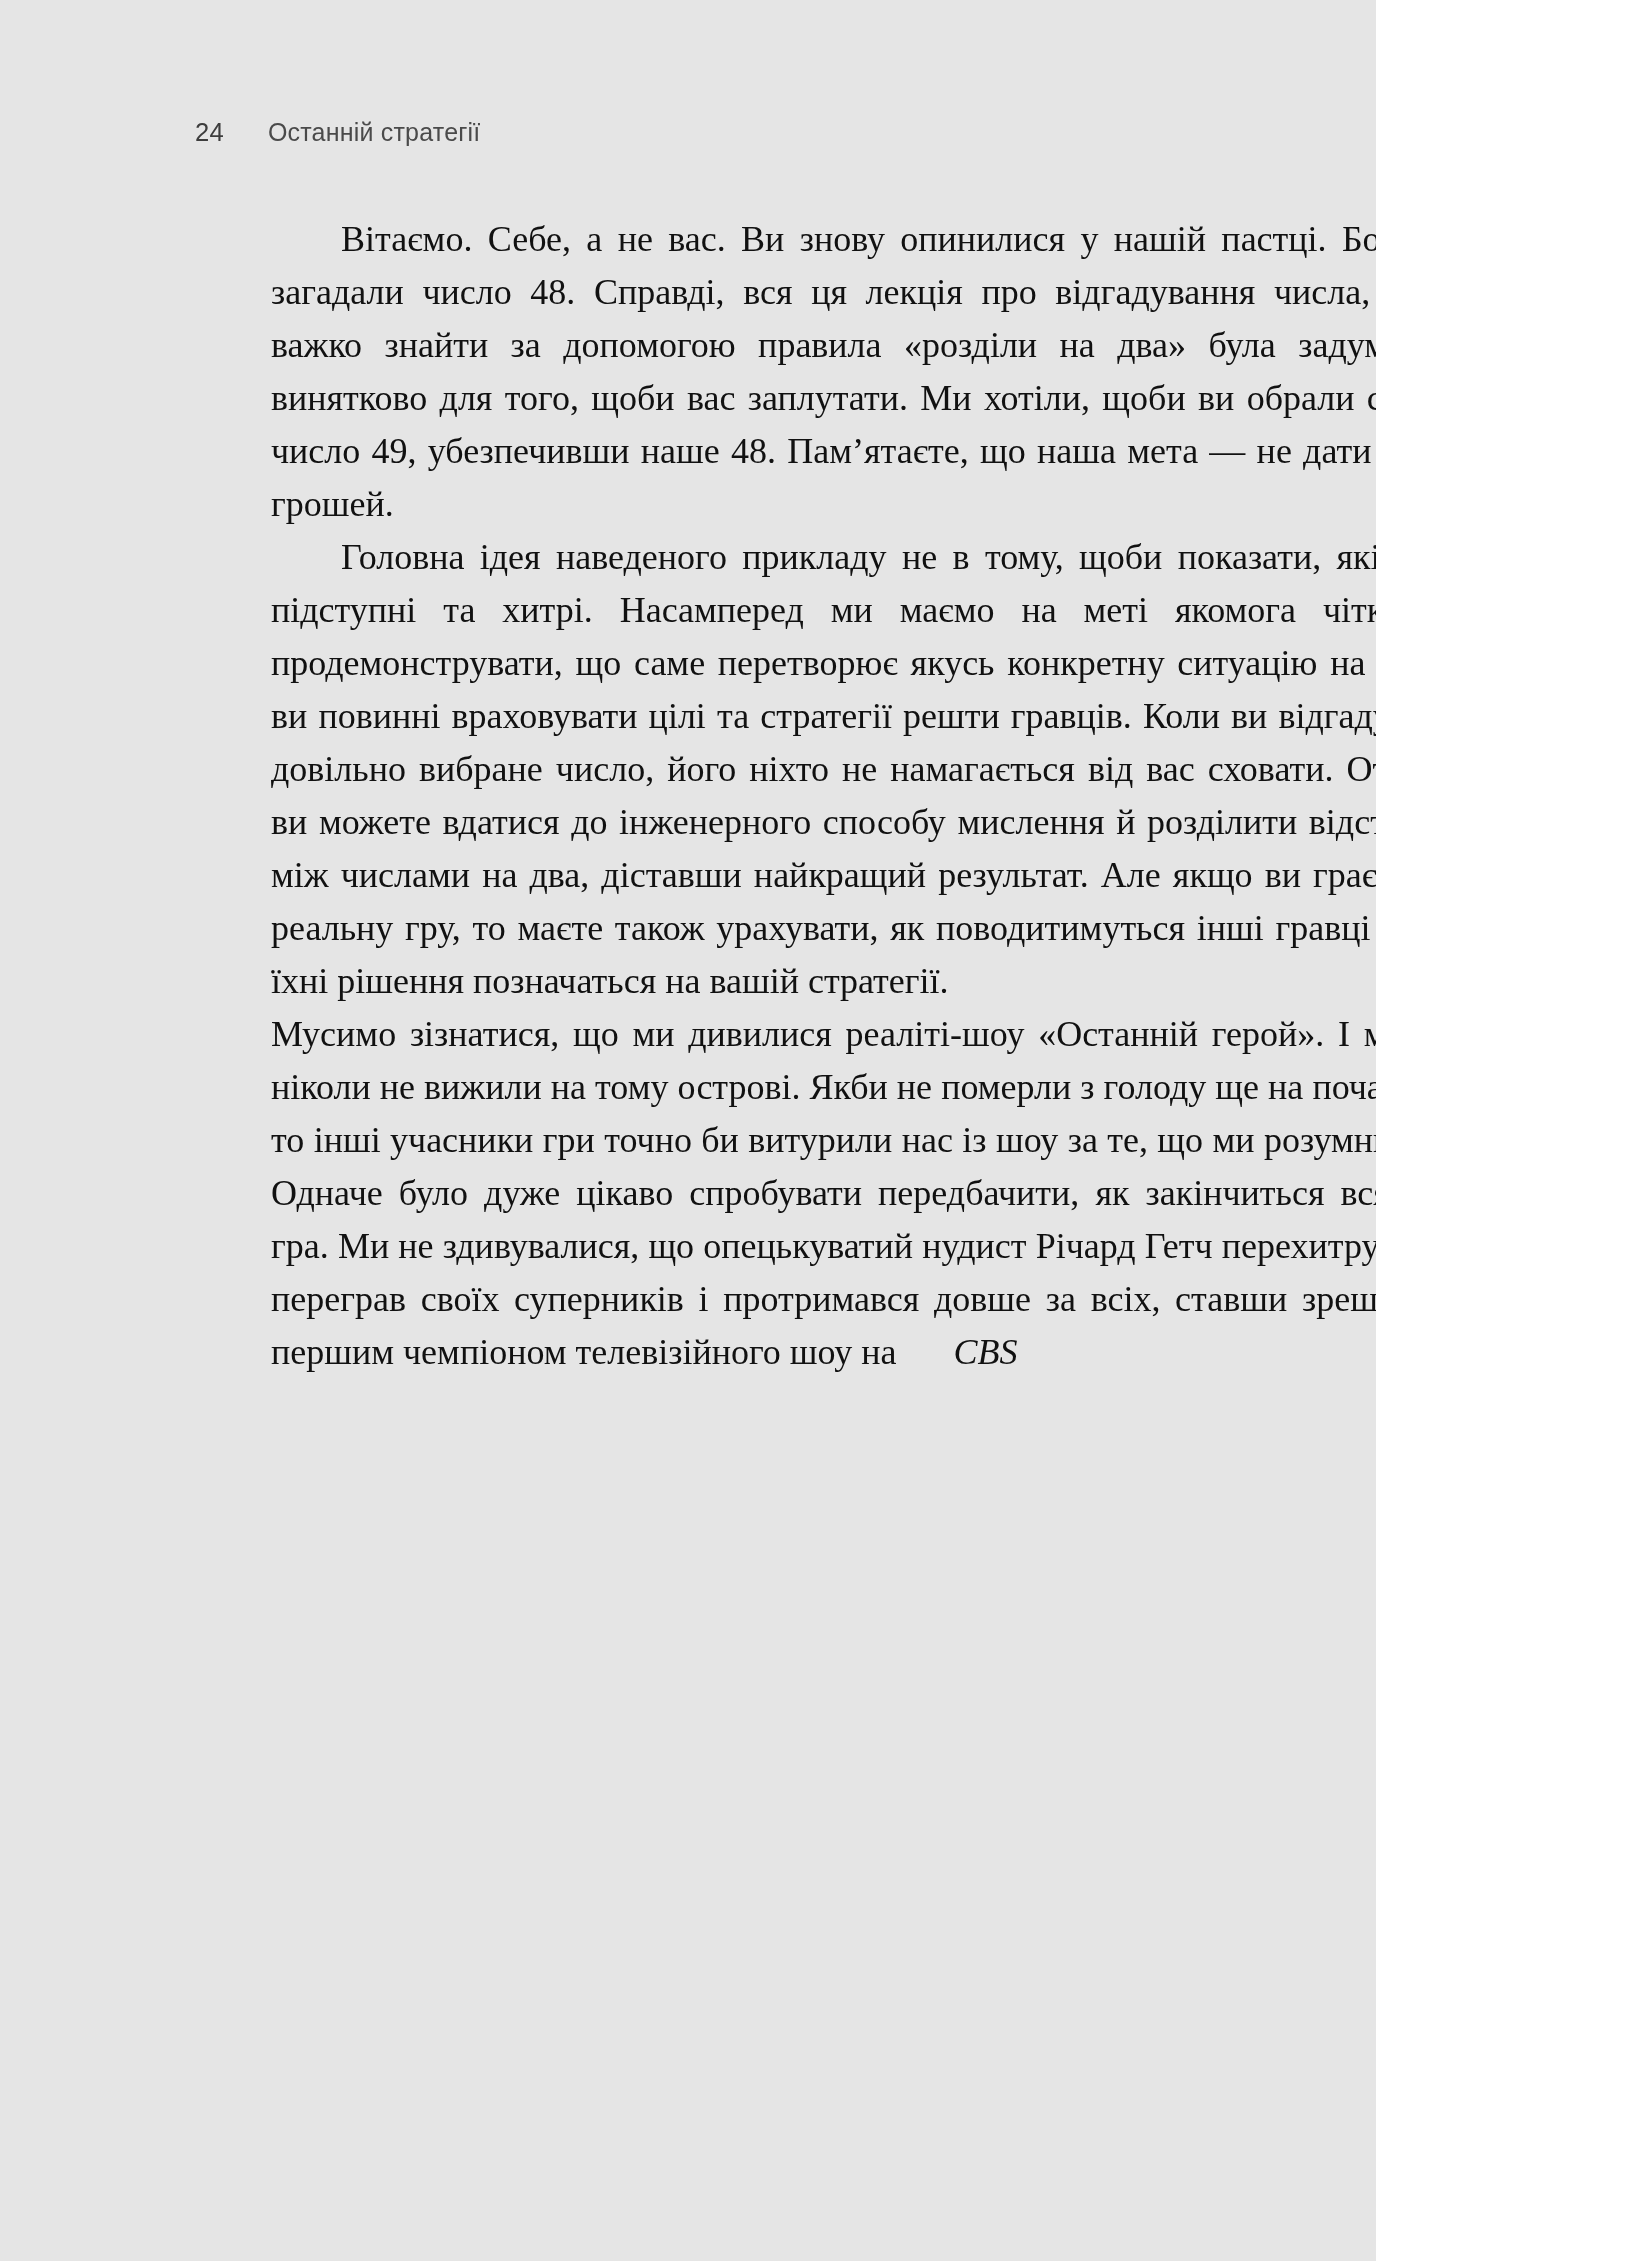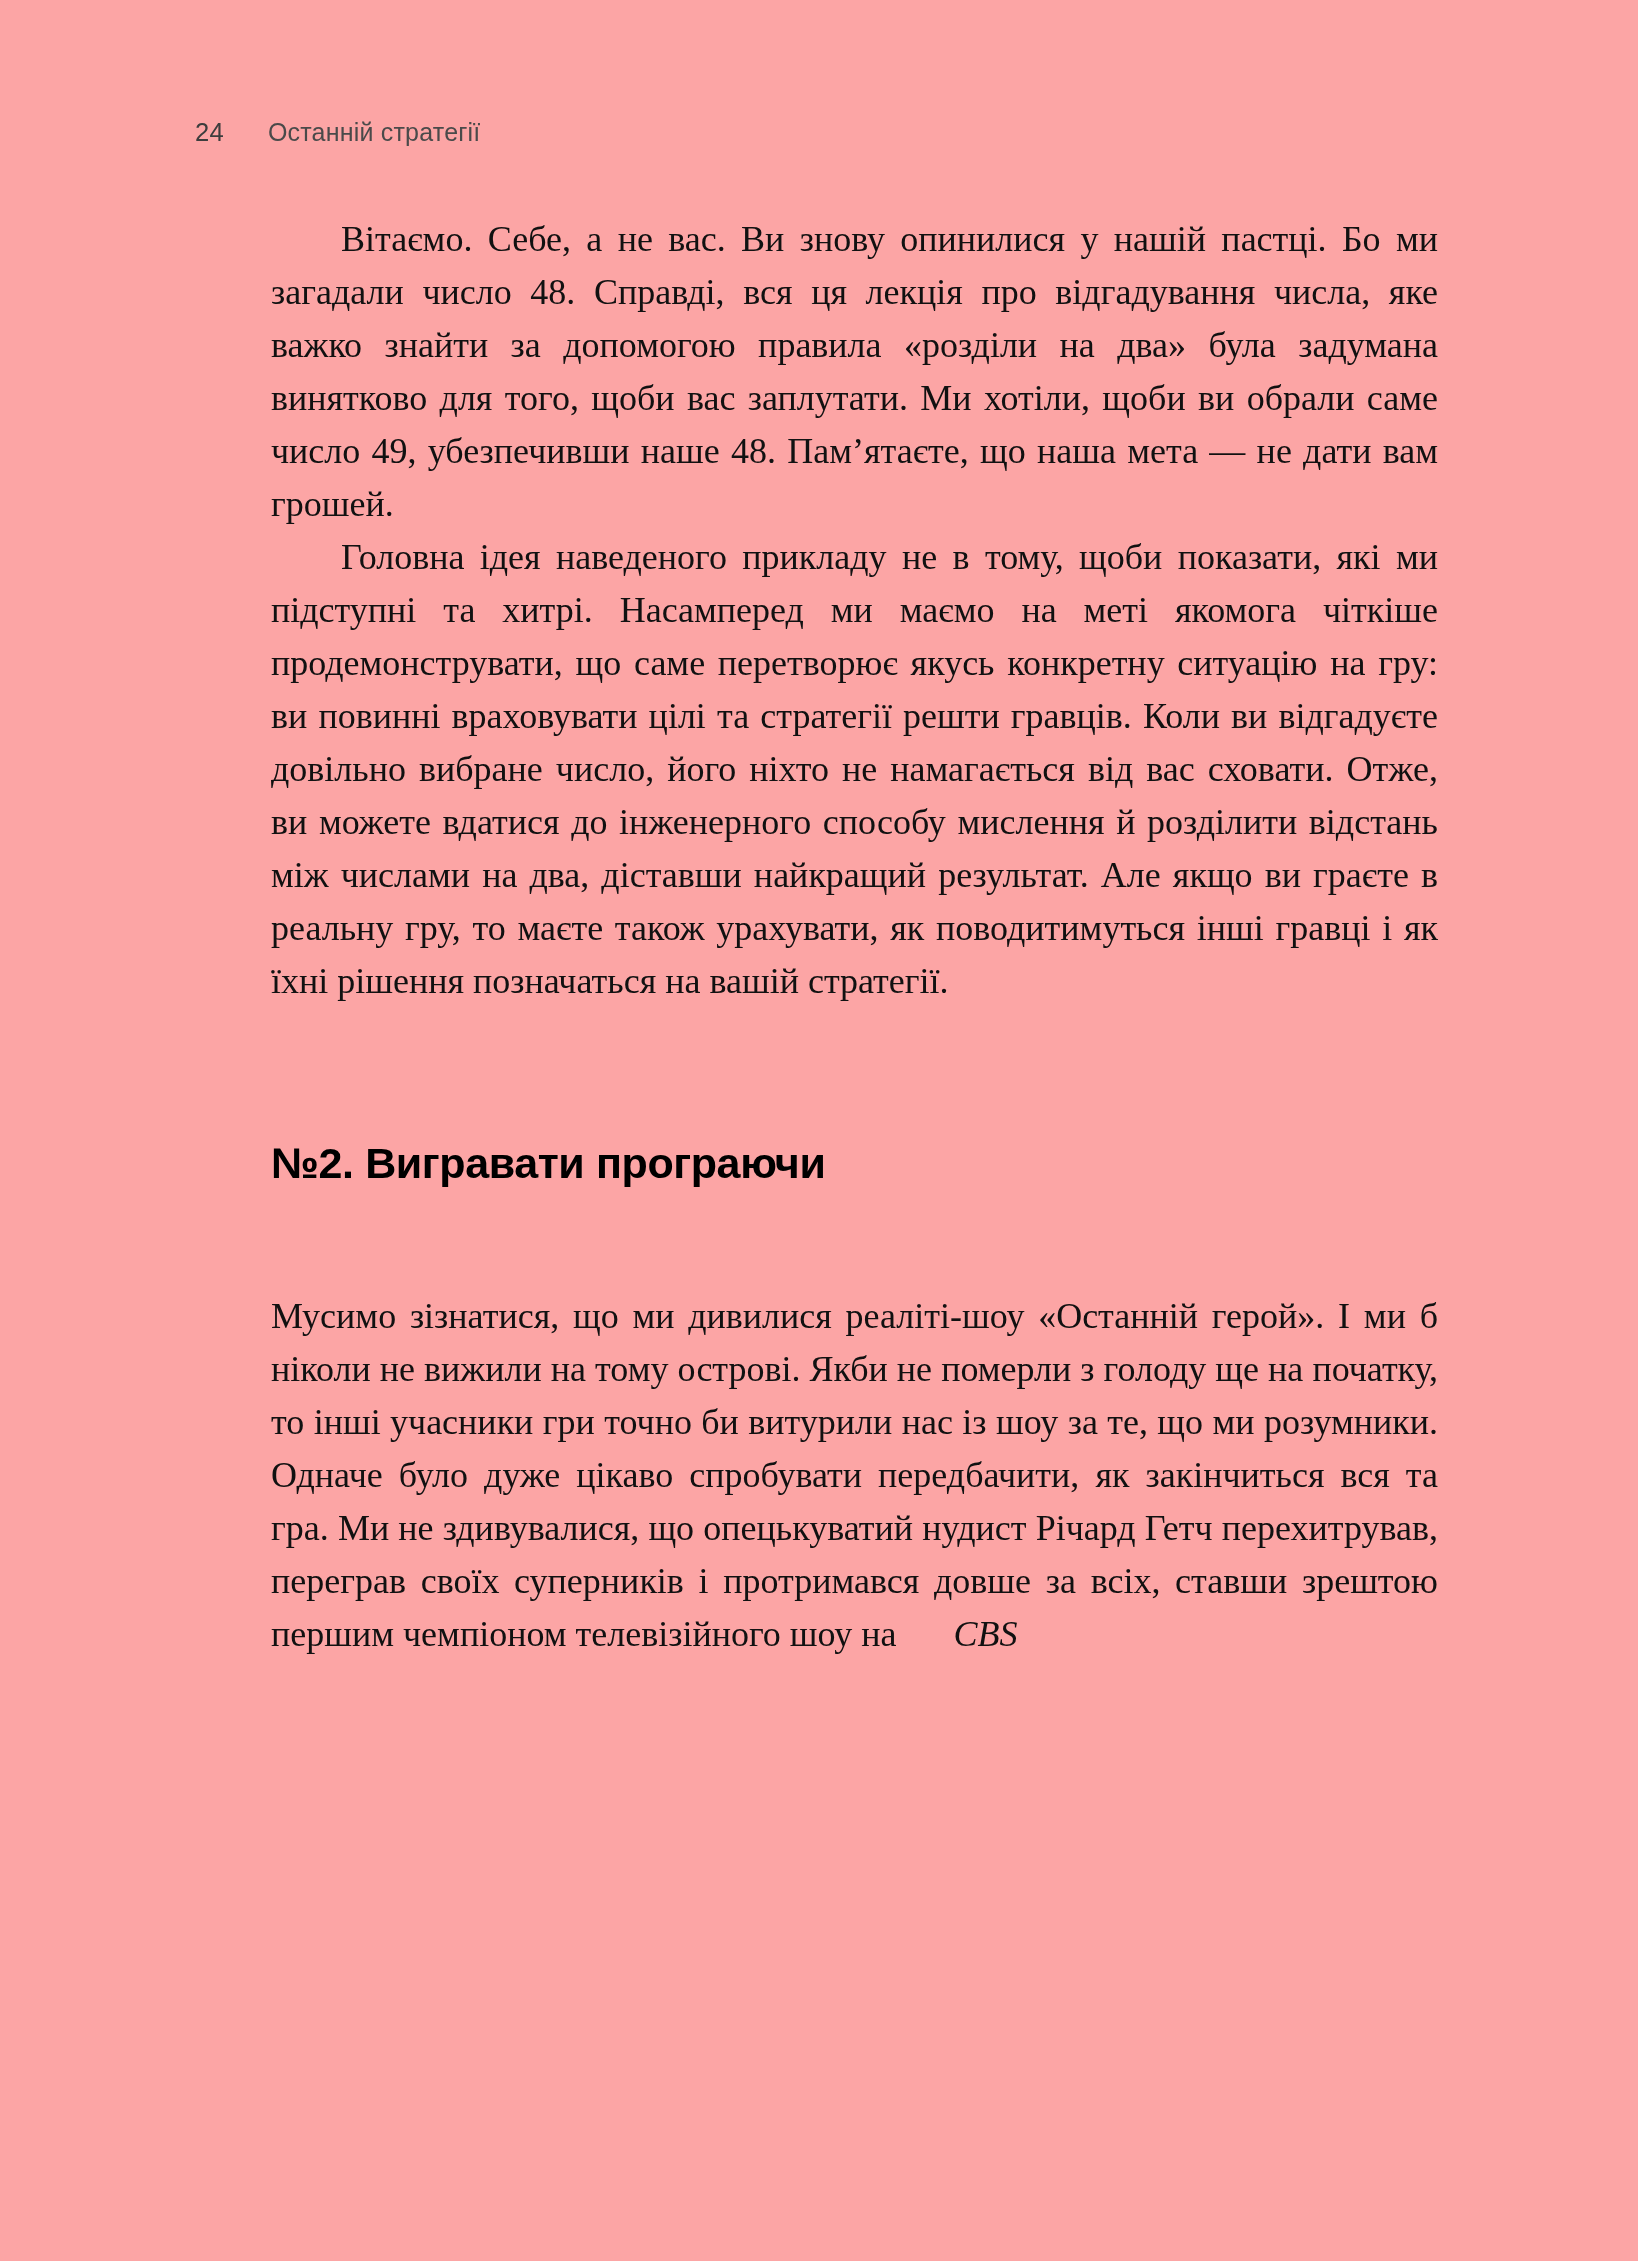--- a/index.html
+++ b/index.html
@@ -4,23 +4,23 @@
 <title>Мистецтво стратегії — 24</title>
 <style>
   html, body {
     margin: 0;
     padding: 0;
     background: #ffffff;
   }
 
   .page {
     position: relative;
-    width: 1638px;
+    width: 1376px;
     height: 2261px;
-    background: #fca5a5;
+    background: #e5e5e5;
     overflow: hidden;
     box-sizing: border-box;
   }
 
   
   .running-head {
     position: absolute;
     left: 195px;
     top: 118px;
     display: flex;
@@ -111,22 +111,19 @@
     <span class="book-title">Останній стратегії</span>
   </div>
 
   <div class="text-block">
 
     <p class="body">Вітаємо. Себе, а не вас. Ви знову опинилися у нашій пастці. Бо ми загадали число 48. Справді, вся ця лекція про відгадування числа, яке важко знайти за допомогою правила «розділи на два» була задумана винятково для того, щоби вас заплутати. Ми хотіли, щоби ви обрали саме число 49, убезпечивши наше 48. Пам’ятаєте, що наша мета — не дати вам грошей.</p>
 
 
     <p class="body">Головна ідея наведеного прикладу не в тому, щоби показати, які ми підступні та хитрі. Насамперед ми маємо на меті якомога чіткіше продемонструвати, що саме перетворює якусь конкретну ситуацію на гру: ви повинні враховувати цілі та стратегії решти гравців. Коли ви відгадуєте довільно вибране число, його ніхто не намагається від вас сховати. Отже, ви можете вдатися до інженерного способу мислення й розділити відстань між числами на два, діставши найкращий результат. Але якщо ви граєте в реальну гру, то маєте також урахувати, як поводитимуться інші гравці і як їхні рішення позначаться на вашій стратегії.</p>
 
-    <div class="heading-wrap">
-      <h2 class="section-heading">№2. Вигравати програючи</h2>
-    </div>
 
     <p class="body no-indent after-heading"><span>Мусимо зізнатися, що ми дивилися реаліті-шоу «Останній герой». І ми б ніколи не вижили на тому острові. Якби не померли з голоду ще на початку, то інші учасники гри точно би витурили нас із шоу за те, що ми розумники. Одначе було дуже цікаво спробувати передбачити, як закінчиться вся та гра. Ми не здивувалися, що опецькуватий нудист Річард Гетч перехитрував, переграв своїх суперників і протримався довше за всіх, ставши зрештою першим чемпіоном телевізійного шоу на </span><em class="title-italic">CBS</em></p>
 
   </div>
 
 </div>
 
 
 </body></html>

